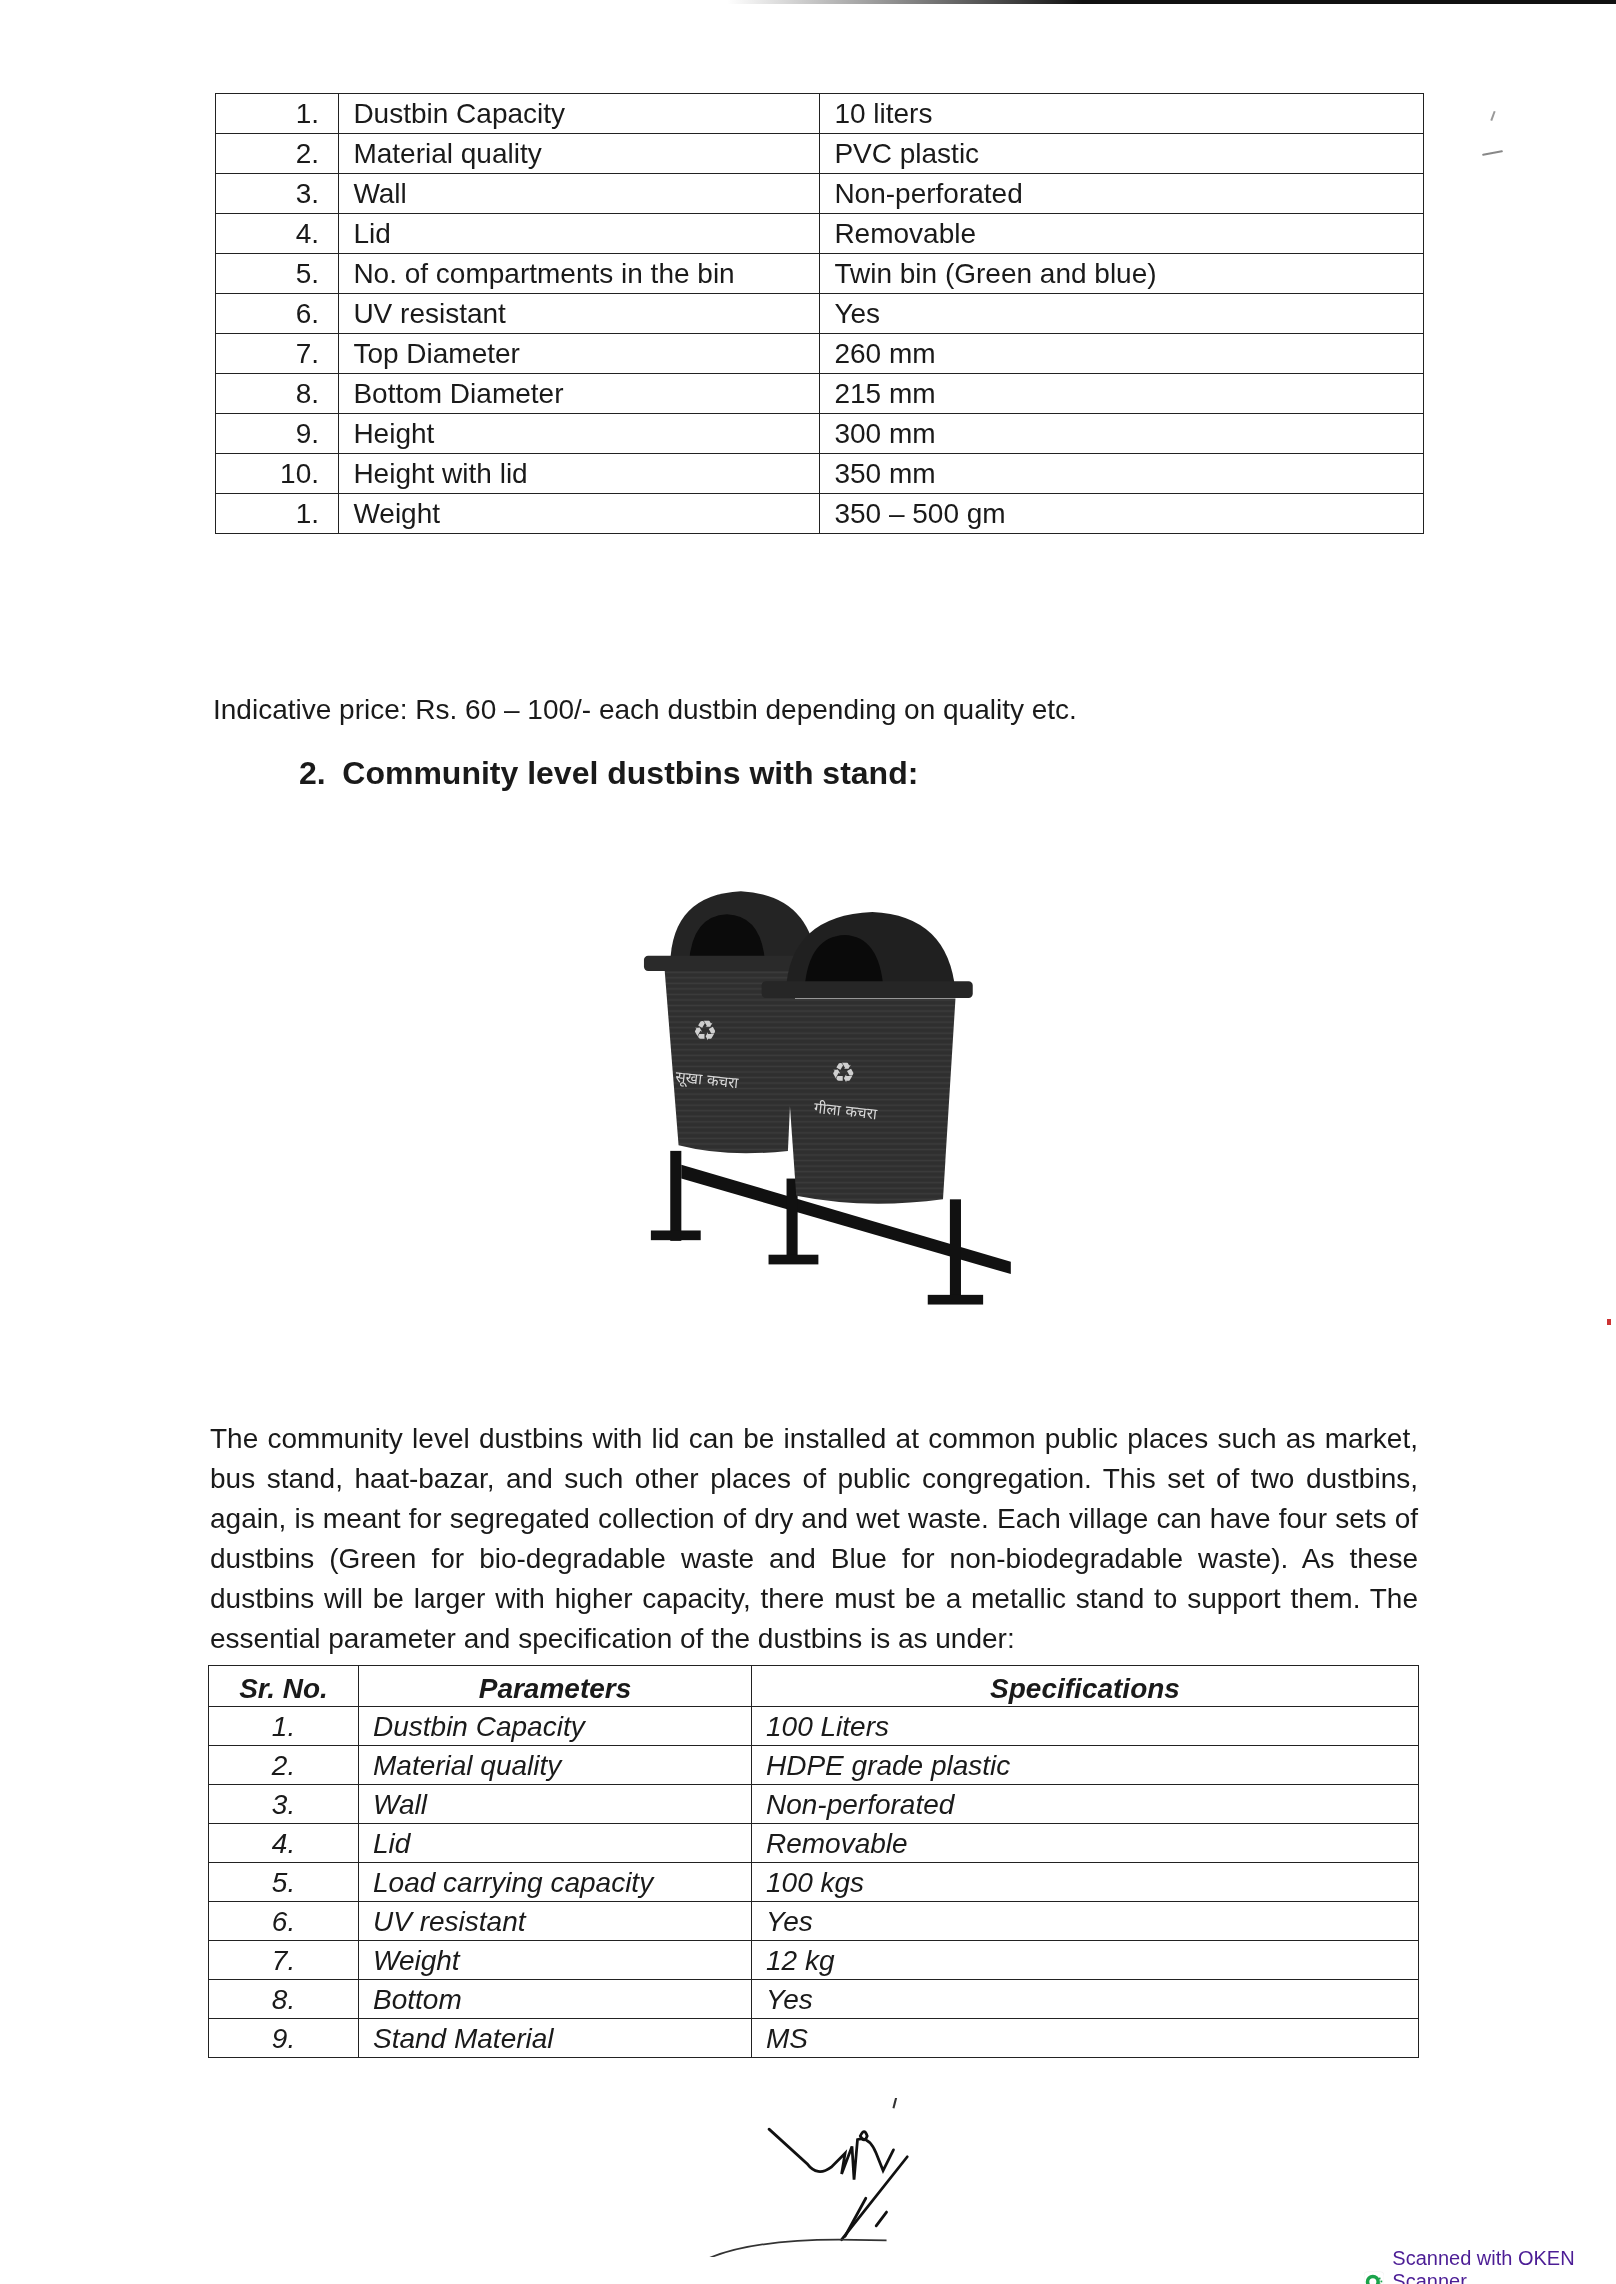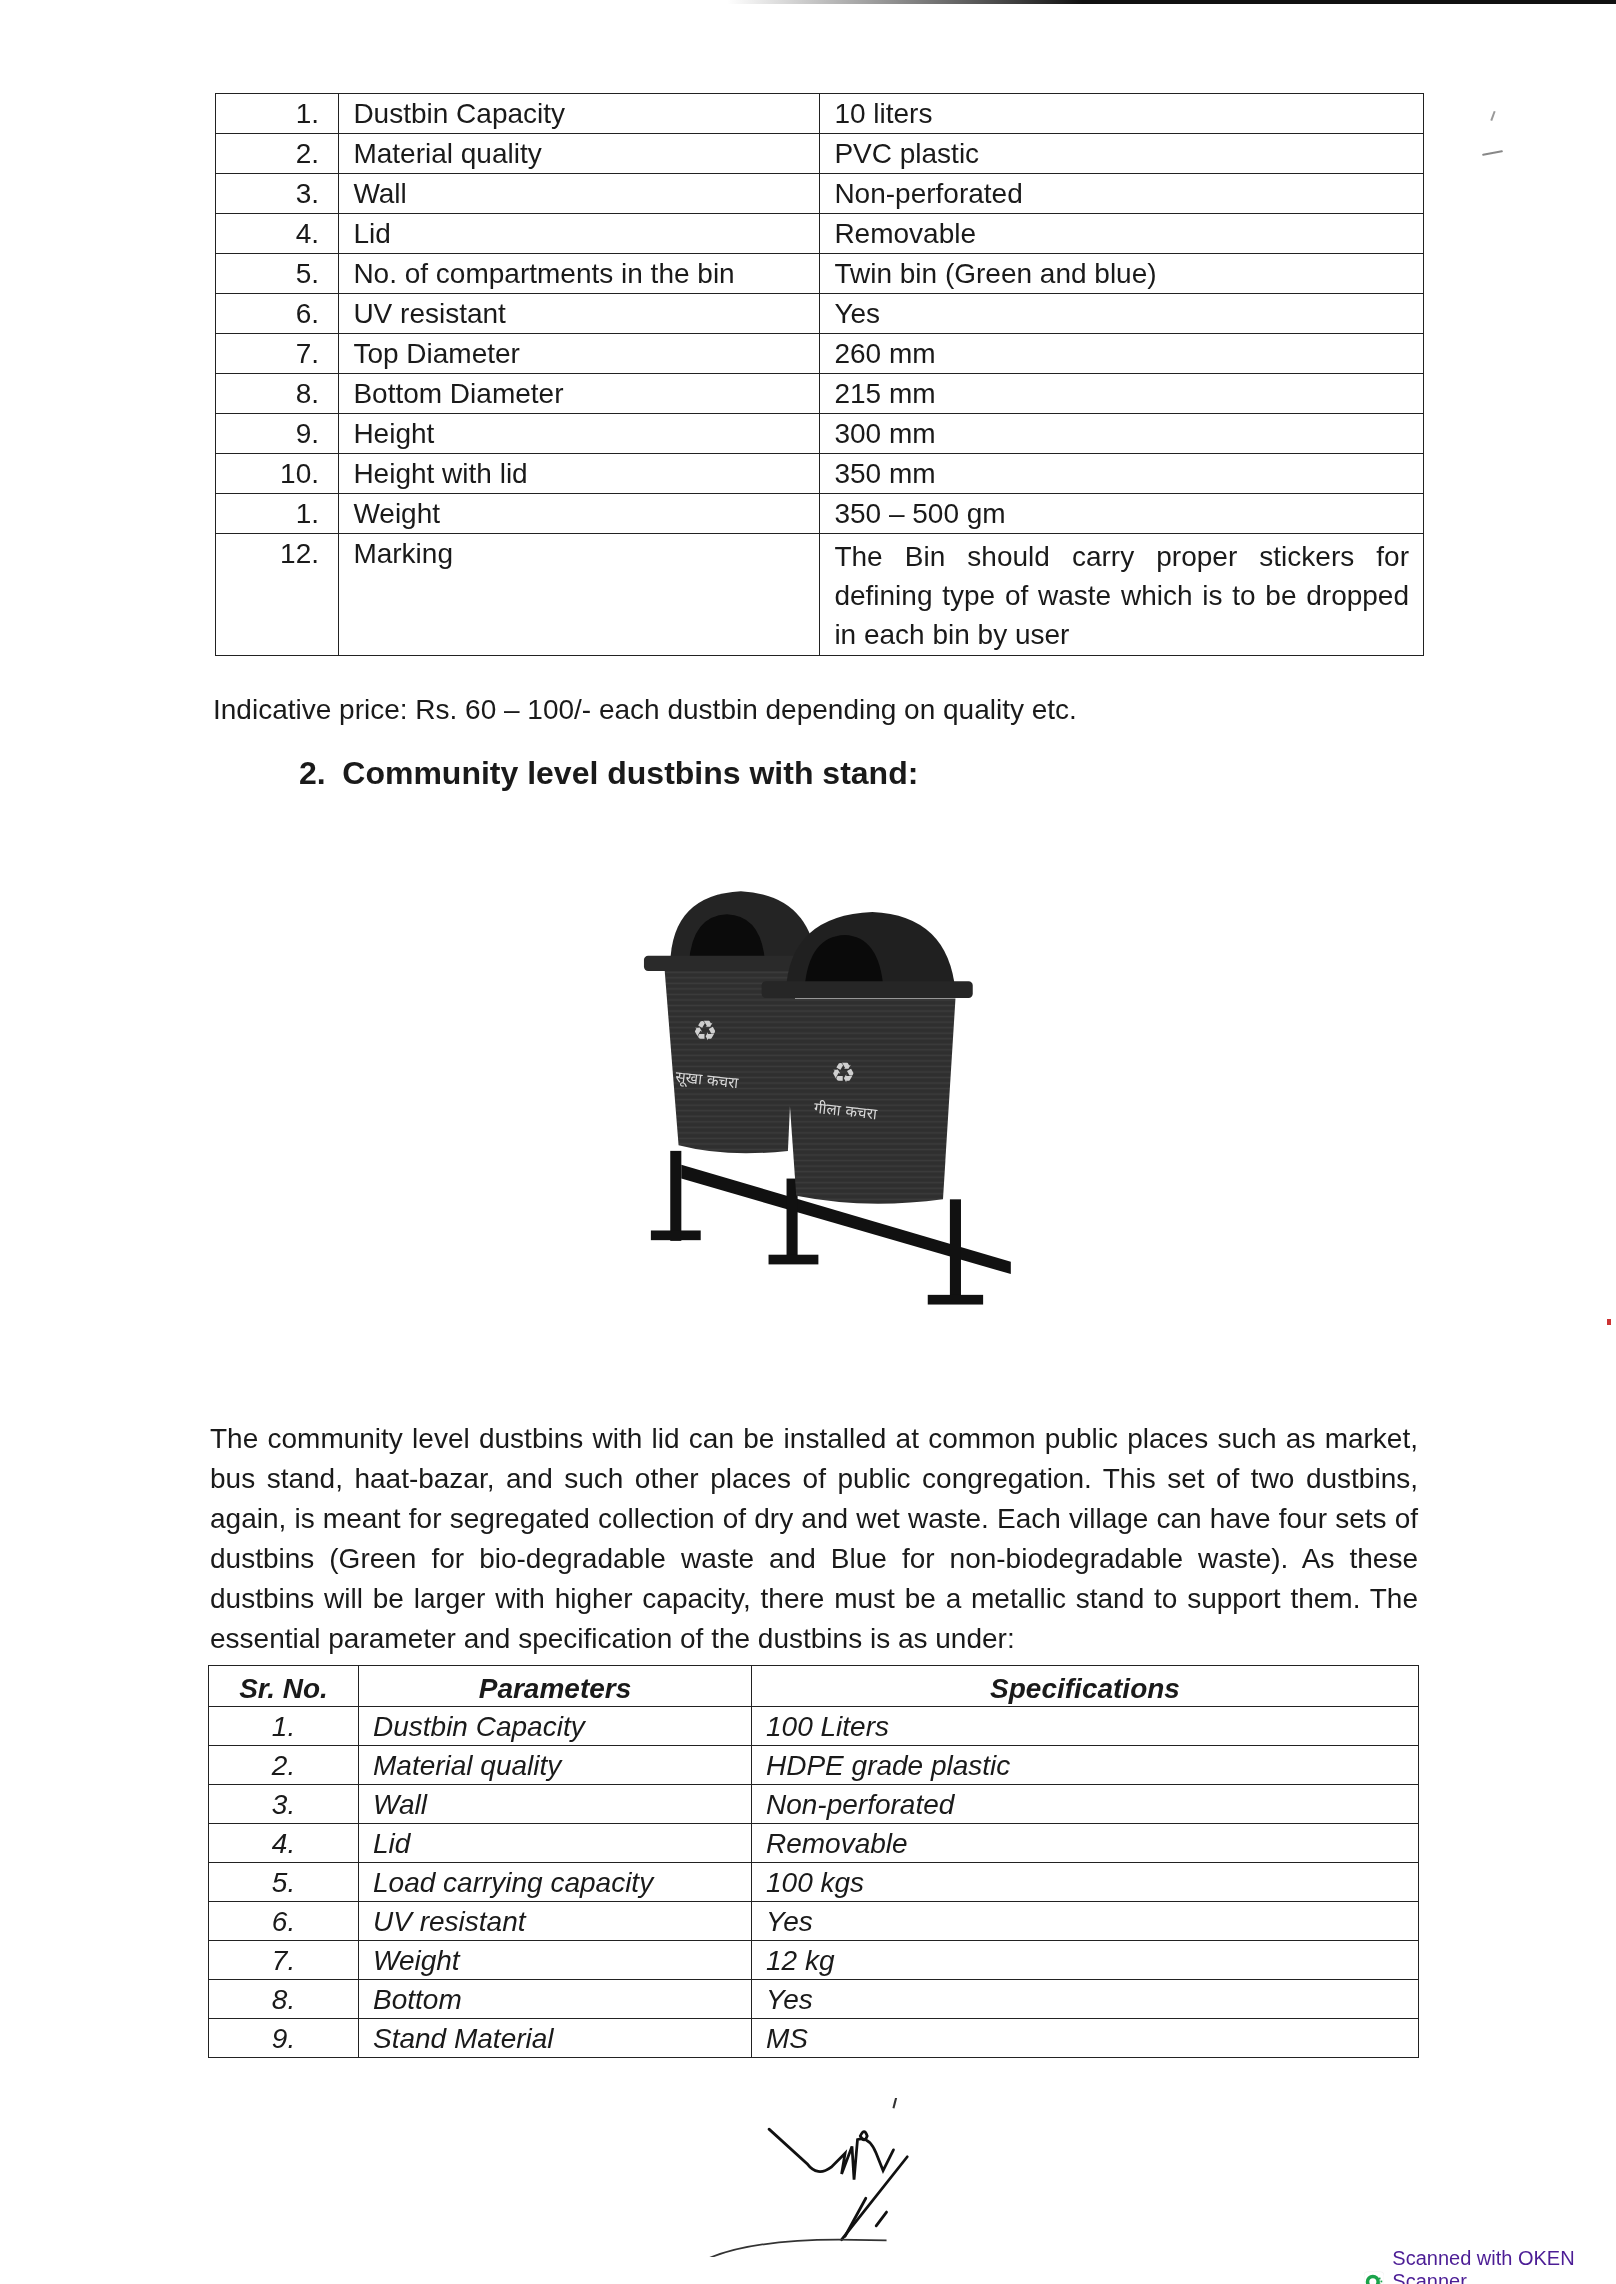--- a/index.html
+++ b/index.html
@@ -114,25 +114,20 @@
       </tr>
       <tr>
         <td class="sn">10.</td>
         <td class="param">Height with lid</td>
         <td class="spec-val">350 mm</td>
       </tr>
       <tr>
         <td class="sn">1.</td>
         <td class="param">Weight</td>
         <td class="spec-val">350 – 500 gm</td>
-      </tr>
-      <tr>
-        <td class="sn">12.</td>
-        <td class="param">Marking</td>
-        <td class="spec-val justify">The Bin should carry proper stickers for defining type of waste which is to be dropped in each bin by user</td>
       </tr>
     </tbody>
 </table>
 
 <div class="price-line">Indicative price: Rs. 60 – 100/- each dustbin depending on quality etc.</div>
 
 <div class="section-heading">
   <span class="num">2.</span><span>Community level dustbins with stand:</span>
 </div>
 

